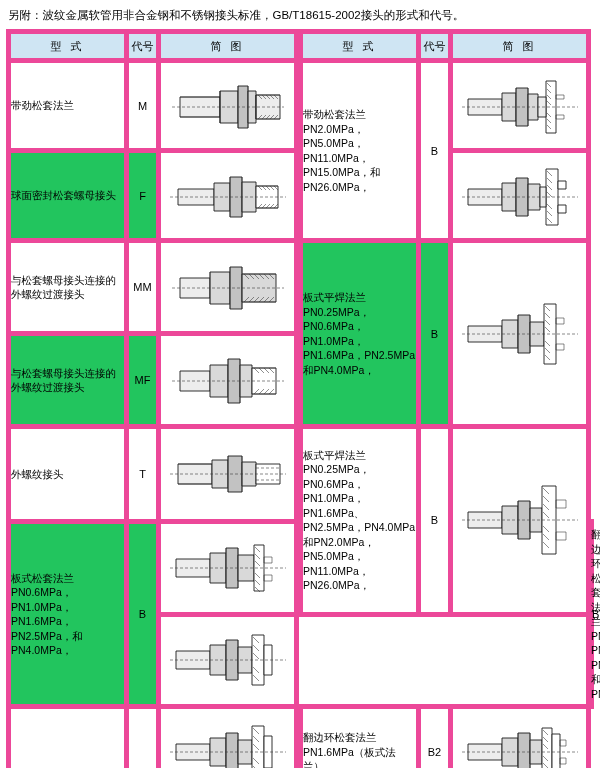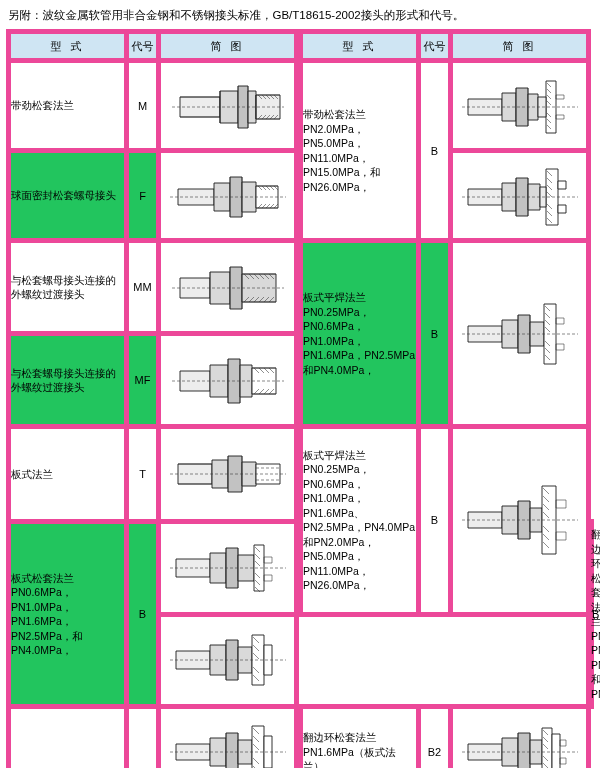--- a/index.html
+++ b/index.html
@@ -274,21 +274,21 @@
                 <path d="M92 53 l5 -5 M97 53 l5 -5 M102 53 l5 -5 M107 53 l5 -5"></path>
               </g>
               <path class="dash" d="M10 40 h112"></path>
               <path class="thin" d="M66 18 v44 M78 18 v44"></path>
             </g>
           </svg>
         </td>
       </tr>
 
       <tr>
-        <td class="desc white" style="height:90px">板式法兰</td>
+        <td class="desc white" style="height:90px">外螺纹接头</td>
         <td class="code white">T</td>
         <td class="fig">
           <svg width="132" height="80" viewBox="0 0 132 80">
             <g>
               <path class="gr2" d="M16 30 h34 v20 h-34 z"></path>
               <path class="gr1" d="M50 26 h16 v28 h-16 z"></path>
               <path class="gr3" d="M66 22 h14 v36 h-14 z"></path>
               <path class="gr1" d="M80 28 h14 v24 h-14 z"></path>
               <path class="wh" d="M94 30 h24 v20 h-24 z"></path>
               <path class="dash" d="M94 34 h24 M94 46 h24"></path>

